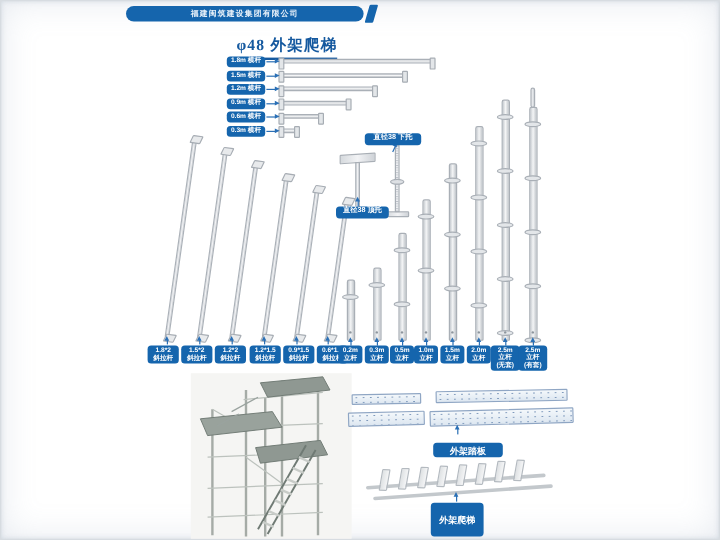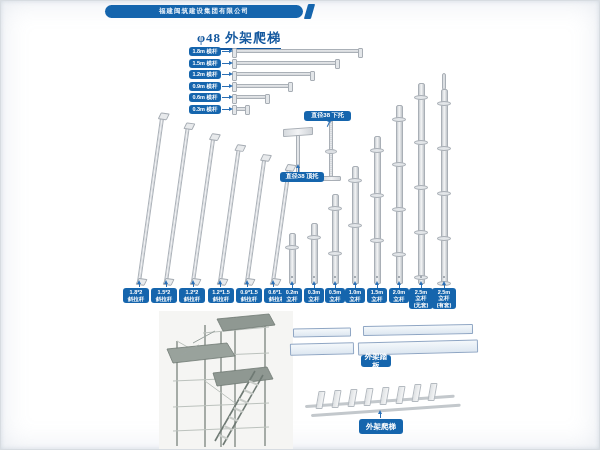--- a/index.html
+++ b/index.html
@@ -300,37 +300,37 @@
       </g>
     </svg>
   </div>
 
   <div>
     <div class="plank" style="left:292px;top:327px;width:58px;height:9px;transform:rotate(-1deg);"></div>
     <div class="plank" style="left:362px;top:324px;width:110px;height:10px;transform:rotate(-1deg);"></div>
     <div class="plank" style="left:289px;top:342px;width:64px;height:12px;transform:rotate(-1.5deg);"></div>
     <div class="plank" style="left:357px;top:340px;width:120px;height:13px;transform:rotate(-1.5deg);"></div>
   </div>
-  <div class="pill pill-l" style="left:360px;top:354px;width:30px;height:12px;">
+  <div class="pill pill-l" style="left:360px;top:368px;width:58px;height:12px;">
     <span>外架踏板</span>
   </div>
   <div class="alink-v" style="left:380px;top:356px;height:5px;"></div>
 
   <div>
     <div class="rail" style="left:304px;top:404px;width:150px;"></div>
     <div class="rail" style="left:310px;top:413px;width:150px;"></div>
     <div id="rungs">
         <div class="rung" style="left: 316px; top: 390px;"></div>
         <div class="rung" style="left: 332px; top: 388.9px;"></div>
         <div class="rung" style="left: 348px; top: 387.8px;"></div>
         <div class="rung" style="left: 364px; top: 386.7px;"></div>
         <div class="rung" style="left: 380px; top: 385.6px;"></div>
         <div class="rung" style="left: 396px; top: 384.5px;"></div>
         <div class="rung" style="left: 412px; top: 383.4px;"></div>
         <div class="rung" style="left: 428px; top: 382.3px;"></div>
       </div>
   </div>
-  <div class="pill pill-l" style="left:358px;top:418px;width:44px;height:15px;">
+  <div class="pill pill-l" style="left:358px;top:418px;width:44px;height:28px;">
     <span>外架爬梯</span>
   </div>
   <div class="alink-v" style="left:379px;top:412px;height:5px;"></div>
 
 </div>
 
 </body></html>

